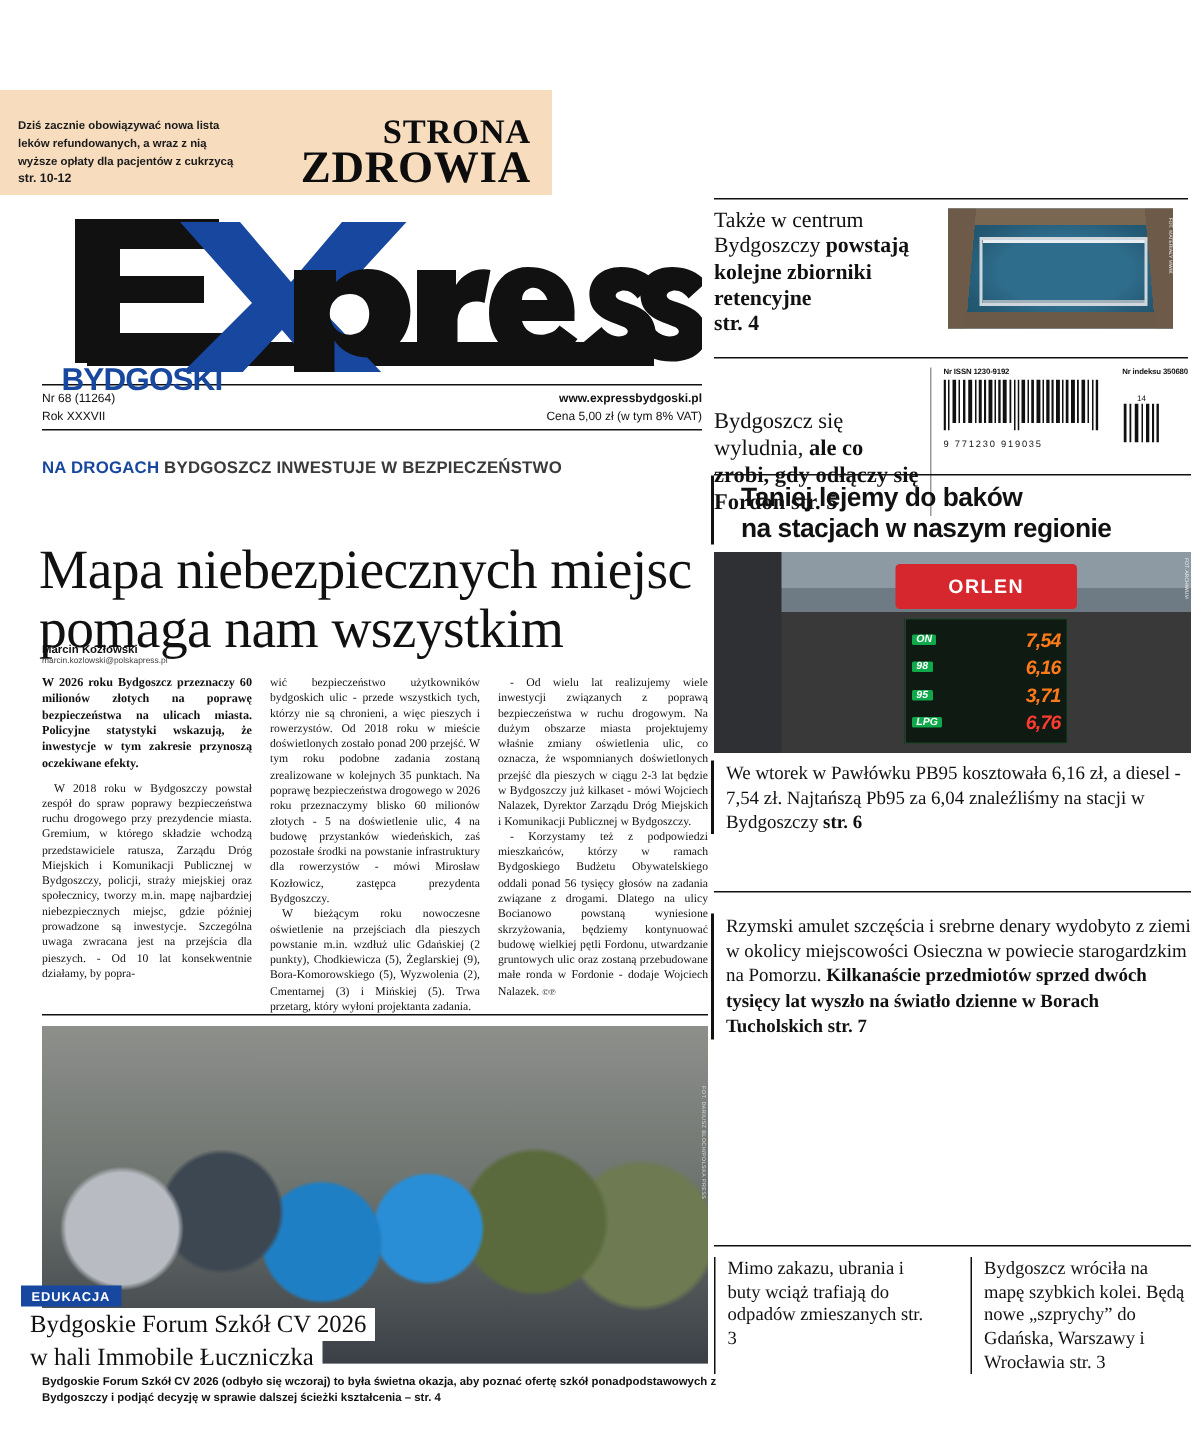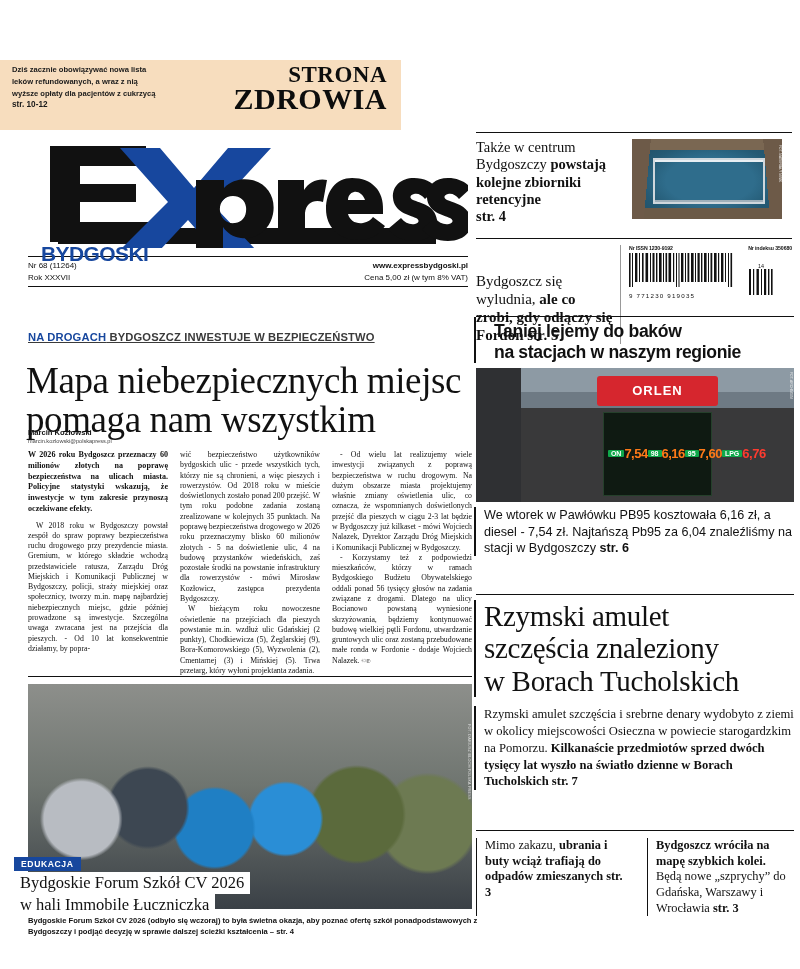--- a/index.html
+++ b/index.html
@@ -60,24 +60,24 @@
     width: 95px;
     height: 52px;
     margin-top: 5px;
     margin-left: 4px;
     position: relative;
     overflow: hidden;
     background: #1a1712;
   }
 
   .top-right-teaser {
-    width: 401px;
+    width: 368px;
     background: #f7ddbe;
     display: flex;
-    align-items: flex-start;
+    align-items: flex-end;
     padding: 4px 10px 4px 12px;
     box-sizing: border-box;
   }
   .trt-text {
     font-size: 7.6px;
     line-height: 1.55;
     font-weight: bold;
     color: #1a1a1a;
     width: 152px;
   }
@@ -199,26 +199,25 @@
     font-size: 6.2px;
     letter-spacing: 1.2px;
     margin-top: 1px;
     color: #111;
     font-family: "Liberation Sans", sans-serif;
   }
 
   
   .kicker {
     position: absolute;
-    left: 28px; top: 331px;
+    left: 28px; top: 306px;
     font-size: 11.2px;
     font-weight: bold;
     letter-spacing: .15px;
     color: #3a3a3a;
-    text-decoration: underline;
   }
   .kicker .tag { color: #17479e; }
   .main-head {
     position: absolute;
     left: 26px; top: 336px;
     width: 452px;
     font-family: "Liberation Serif", serif;
     font-size: 37px;
     line-height: 1.06;
     letter-spacing: -0.4px;
@@ -342,21 +341,21 @@
     position: relative;
     overflow: hidden;
     background: #2f3033;
   }
   .fuel-photo .vcredit {
     position: absolute; right: 1px; top: 4px;
     font-size: 3.4px; color: #eee;
     writing-mode: vertical-rl; white-space: nowrap;
   }
   .fuel-lede {
-    font-family: Liberation Sans, sans-serif;
+    font-family: Liberation Serif, serif;
     font-size: 12.6px;
     line-height: 1.3;
     margin-top: 5px;
     color: #111;
     border-left: 2px solid #111;
     padding-left: 8px;
     margin-left: -2px;
   }
 
   #amulet-block { top: 600px; }
@@ -392,21 +391,21 @@
     width: 148px;
     font-family: "Liberation Serif", serif;
     font-size: 12.4px;
     line-height: 1.26;
     color: #111;
     padding-left: 8px;
     box-sizing: border-box;
     border-left: 1px solid #111;
   }
   .tt:last-child { margin-left: 24px; }
-  .tt b { font-weight: bold; }
+  .tt b { font-weight: normal; }
 
   .tt-rule {
     position: absolute;
     left: 476px; top: 830px;
     width: 318px;
     border-top: 1.2px solid #111;
   }
   .amulet-rule {
     position: absolute;
     left: 476px; top: 594px;
@@ -447,22 +446,22 @@
   .ph-fuel .orlen {
     position:absolute; left:28%; top:6%; width:44%; height:22%;
     background:#d6262e; border-radius:3px;
     color:#fff; font-weight:bold; font-size:13px;
     display:flex; align-items:center; justify-content:center;
     letter-spacing:1px; font-family:"Liberation Sans",sans-serif;
   }
   .ph-fuel .board {
     position:absolute; left:30%; top:33%; width:40%; height:62%;
     background:#0f1a12; border:1px solid #25402b;
-    display:flex; flex-direction:row; justify-content:space-evenly;
-    padding:2px 4px; box-sizing:border-box;
+    display:flex; flex-direction:column; justify-content:space-evenly;
+    padding:2px 4px; box-sizing:border-box;font-style:italic;
   }
   .ph-fuel .board .row {
     display:flex; align-items:center; justify-content:space-between;
   }
   .ph-fuel .board .lbl {
     background:#0fa84a; color:#fff; font-size:7px; font-weight:bold;
     padding:0 3px; border-radius:1px; font-family:"Liberation Sans",sans-serif;
   }
   .ph-fuel .board .val {
     color:#ff7a18; font-size:13px; font-weight:bold;
@@ -666,40 +665,35 @@
           <div class="row">
             <span class="lbl">ON</span>
             <span class="val">7,54</span>
           </div>
           <div class="row">
             <span class="lbl">98</span>
             <span class="val">6,16</span>
           </div>
           <div class="row">
             <span class="lbl">95</span>
-            <span class="val">7,60</span>
+            <span class="val">3,71</span>
           </div>
           <div class="row">
             <span class="lbl">LPG</span>
             <span class="val red">6,76</span>
           </div>
         </div>
       </div>
       <div class="vcredit">FOT. ARCHIWUM</div>
     </div>
     <div class="fuel-lede"><span>We wtorek w Pawłówku PB95 kosztowała 6,16 zł, a diesel - 7,54 zł. Najtańszą Pb95 za 6,04 znaleźliśmy na stacji w Bydgoszczy </span><b>str. 6</b></div>
   </div>
 
   <div class="amulet-rule"></div>
   <div class="rcol" id="amulet-block">
-    <div class="amulet-head">
-      <span>Rzymski amulet</span><br>
-      <span>szczęścia znaleziony</span><br>
-      <span>w Borach Tucholskich</span>
-    </div>
     <div class="amulet-lede"><span>Rzymski amulet szczęścia i srebrne denary wydobyto z ziemi w okolicy miejscowości Osieczna w powiecie starogardzkim na Pomorzu. </span><b>Kilkanaście przedmiotów sprzed dwóch tysięcy lat wyszło na światło dzienne w Borach Tucholskich </b><b>str. 7</b></div>
   </div>
 
   <div class="tt-rule"></div>
   <div class="two-teasers">
     <div class="tt"><span>Mimo zakazu, </span><b>ubrania i buty wciąż trafiają do odpadów zmieszanych </b><b>str. 3</b></div>
     <div class="tt"><b>Bydgoszcz wróciła na mapę szybkich kolei.</b><span> Będą nowe „szprychy” do Gdańska, Warszawy i Wrocławia </span><b>str. 3</b></div>
   </div>
 
 </div>

